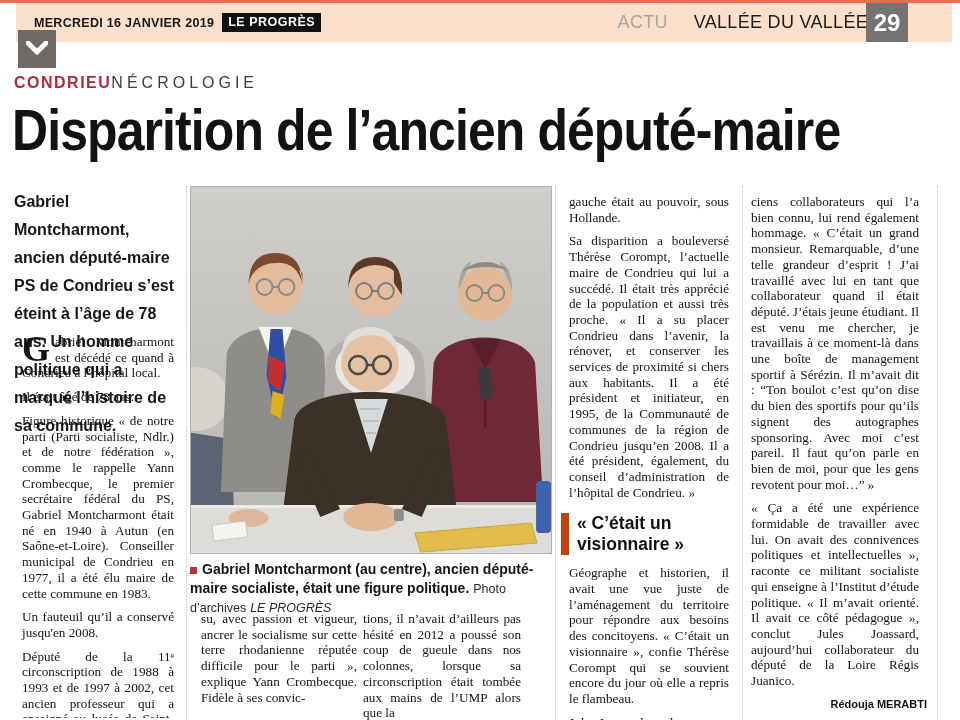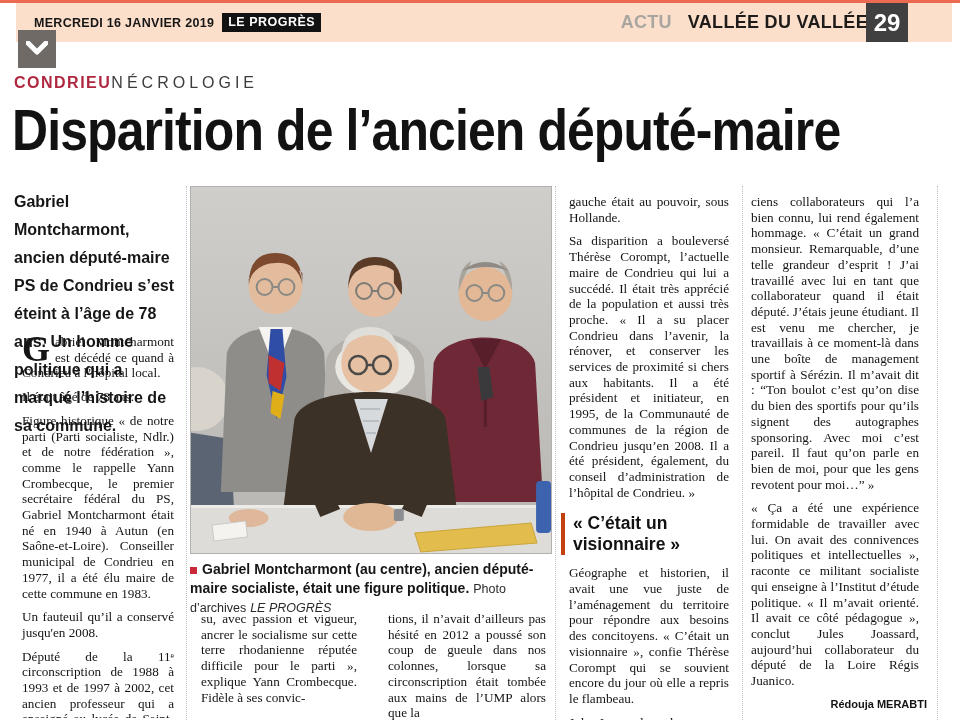--- a/index.html
+++ b/index.html
@@ -6,49 +6,49 @@
   .page{position:relative;width:960px;height:720px;background:#ffffff;overflow:hidden;
         font-family:"Liberation Sans",sans-serif;color:#1a1a1a;}
 
   
   .topline{position:absolute;left:0;top:0;width:960px;height:3px;background:#ec6a51;}
   .topbar{position:absolute;left:0;top:3px;width:936px;height:39px;background:#fbdfca;
           display:flex;align-items:center;justify-content:space-between;box-sizing:border-box;
           padding:0 84px 0 18px;margin-left:16px;}
   .dateline{display:flex;align-items:center;gap:8px;font-weight:bold;font-size:12.5px;color:#161616;letter-spacing:.3px;}
   .brandbadge{background:#121212;color:#ffffff;padding:2px 6px 3px;font-weight:bold;font-size:12.5px;letter-spacing:.5px;}
-  .sectionline{display:flex;align-items:flex-end;gap:16px;font-weight:bold;font-size:18px;letter-spacing:.3px;}
+  .sectionline{display:flex;align-items:flex-end;gap:26px;font-weight:normal;font-size:18px;letter-spacing:.3px;}
   .actu{color:#a9a6a2;}
   .secttitle{color:#1d1c1a;}
-  .pagenum{position:absolute;left:866px;top:3px;width:42px;height:39px;background:#404040;color:#fff;
+  .pagenum{position:absolute;left:866px;top:3px;width:42px;height:39px;background:#737373;color:#fff;
            font-weight:bold;font-size:24px;display:flex;align-items:center;justify-content:center;}
   .chevbox{position:absolute;left:18px;top:30px;width:38px;height:38px;background:#6f6a66;
            display:flex;align-items:center;justify-content:center;cursor:pointer;border:0;padding:0;}
 
   
   .kicker{position:absolute;left:14px;top:74px;display:flex;align-items:baseline;}
   .kicker .loc{color:#b02840;font-weight:bold;font-size:16px;letter-spacing:1.5px;}
   .kicker .rub{color:#3c3c3c;font-size:16px;letter-spacing:4px;}
   .headline{position:absolute;left:12px;top:96px;margin:0;width:1100px;color:#121212;
             font-size:58px;font-weight:bold;letter-spacing:-1px;
             transform:scaleX(.86);transform-origin:left top;white-space:nowrap;}
 
   
   .standfirst{position:absolute;left:14px;top:188px;width:170px;font-weight:bold;
               font-size:16px;line-height:28px;color:#161616;}
   .bodycol{position:absolute;font-family:"Liberation Serif",serif;font-size:13.2px;line-height:15.7px;
            text-align:justify;color:#141414;overflow:hidden;hyphens:auto;-webkit-hyphens:auto;}
   .bodycol p{margin:8px;}
   .col1{left:14px;top:326px;width:168px;height:392px;}
   .col2{left:193px;top:603px;width:172px;height:117px;}
-  .col3{left:380px;top:603px;width:174px;height:117px;}
+  .col3{left:355px;top:603px;width:174px;height:117px;}
   .col4{left:561px;top:186px;width:176px;height:534px;}
   .col5{left:743px;top:186px;width:184px;height:534px;}
   .dropcap{float:left;font-weight:bold;font-size:36px;line-height:29px;padding:1px 5px 0 0;}
-  .subhead{border-left:4px solid #c2410c;padding-left:8px;margin:13px 0 10px;
+  .subhead{border-left:8px solid #c2410c;padding-left:8px;margin:13px 0 10px;
            font-family:"Liberation Sans",sans-serif;font-weight:bold;font-size:17.5px;
            line-height:21px;width:116px;text-align:left;color:#121212;}
   .signature{text-align:right;font-family:"Liberation Sans",sans-serif;font-weight:bold;
              font-size:11px;margin-top:2px;}
 
   
   .photo{position:absolute;left:190px;top:186px;width:362px;height:368px;margin:0;
          border:1px solid #b3b1ae;box-sizing:border-box;background:#c4c2bf;}
   .photo svg{display:block;width:100%;height:100%;}
   .caption{position:absolute;left:190px;top:560px;width:364px;font-size:14px;line-height:18.5px;color:#161616;}

